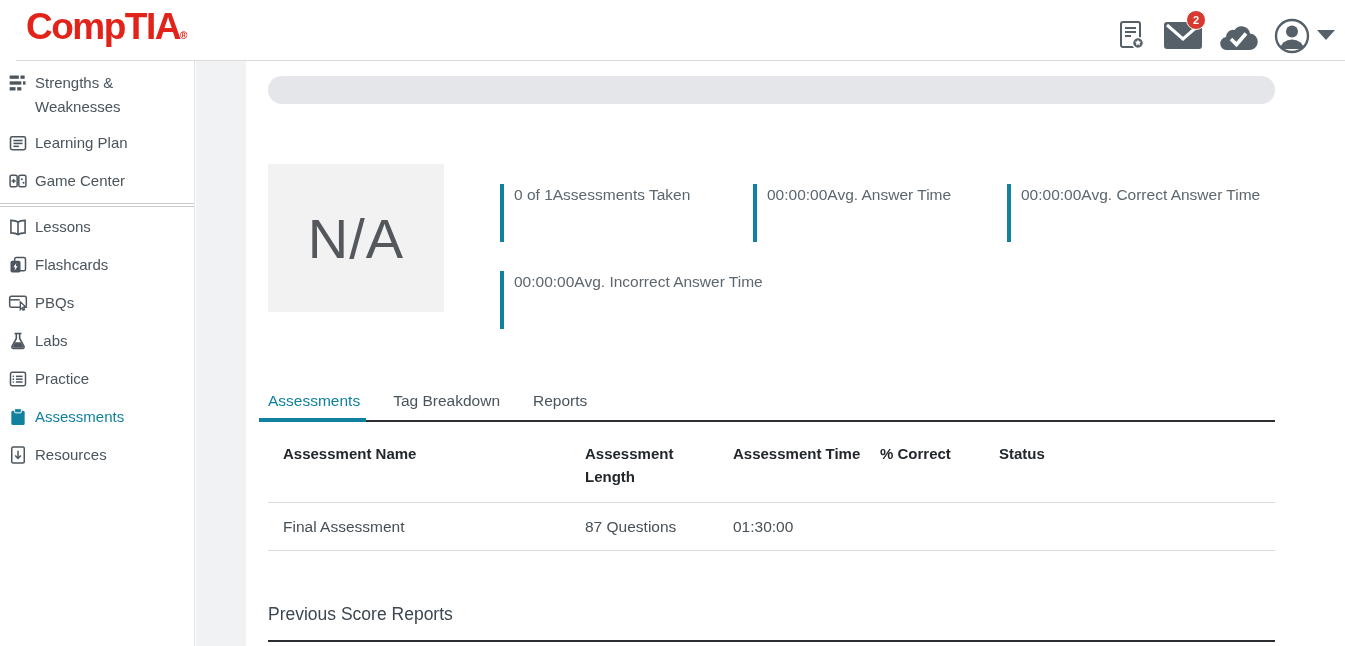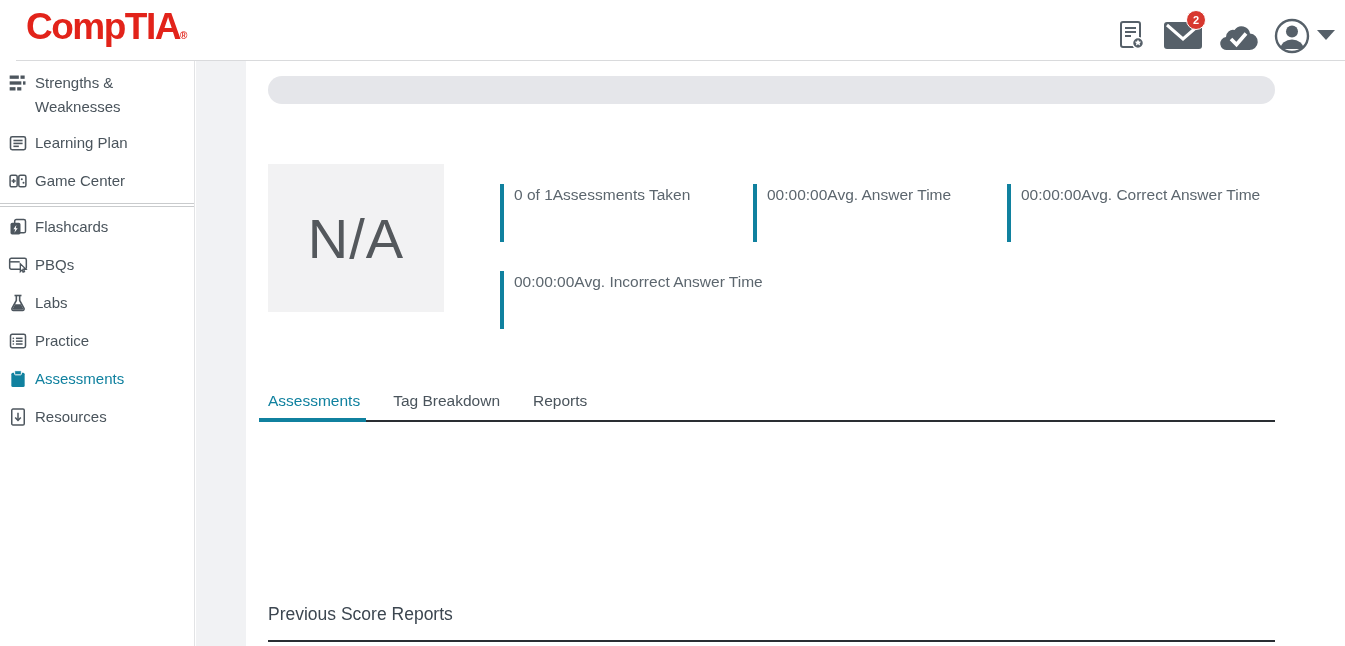--- a/index.html
+++ b/index.html
@@ -147,20 +147,29 @@
               <circle cx="18.6" cy="14.2" r="1.2" fill="currentColor" stroke="none"></circle>
           </svg>
         </span>
         <span class="nav-label">Game Center</span>
       </li>
     </ul>
     <div class="nav-divider"></div>
     <ul class="nav-group">
       <li class="nav-item">
         <span class="nav-icon">
+          <svg width="20" height="20" viewBox="0 0 24 24" fill="none" stroke="currentColor" stroke-width="1.9">
+            <path d="M12 6 C10 4.5 7.5 4 3.5 4 L3.5 19 C7.5 19 10 19.5 12 21 C14 19.5 16.5 19 20.5 19 L20.5 4 C16.5 4 14 4.5 12 6 Z"></path>
+            <line x1="12" y1="6" x2="12" y2="21"></line>
+          </svg>
+        </span>
+        <span class="nav-label">Lessons</span>
+      </li>
+      <li class="nav-item">
+        <span class="nav-icon">
           <svg width="20" height="20" viewBox="0 0 24 24">
             <rect x="8" y="3" width="13" height="16" rx="2" fill="none" stroke="currentColor" stroke-width="1.8"></rect>
             <rect x="3" y="7" width="12" height="14" rx="2" fill="currentColor"></rect>
             <polygon points="10,9.5 6.5,14.8 8.7,14.8 7.7,18.8 11.6,13.4 9.4,13.4" fill="#ffffff"></polygon>
           </svg>
         </span>
         <span class="nav-label">Flashcards</span>
       </li>
       <li class="nav-item">
         <span class="nav-icon">
@@ -244,18 +253,34 @@
       <div class="stat-value">00:00:00</div>
       <div class="stat-label">Avg. Incorrect Answer Time</div>
     </div>
 
     <div class="tabs">
       <div class="tab active">Assessments</div>
       <div class="tab">Tag Breakdown</div>
       <div class="tab">Reports</div>
     </div>
 
+    <div class="table">
+      <div class="thead">
+        <div class="th">Assessment Name</div>
+        <div class="th">Assessment Length</div>
+        <div class="th">Assessment Time</div>
+        <div class="th">% Correct</div>
+        <div class="th">Status</div>
+      </div>
+      <div class="trow">
+        <div class="td">Final Assessment</div>
+        <div class="td">87 Questions</div>
+        <div class="td">01:30:00</div>
+        <div class="td"></div>
+        <div class="td"></div>
+      </div>
+    </div>
 
     <div class="prev-title">Previous Score Reports</div>
     <div class="prev-line"></div>
 
   </main>
 </div>
 
 </body></html>

